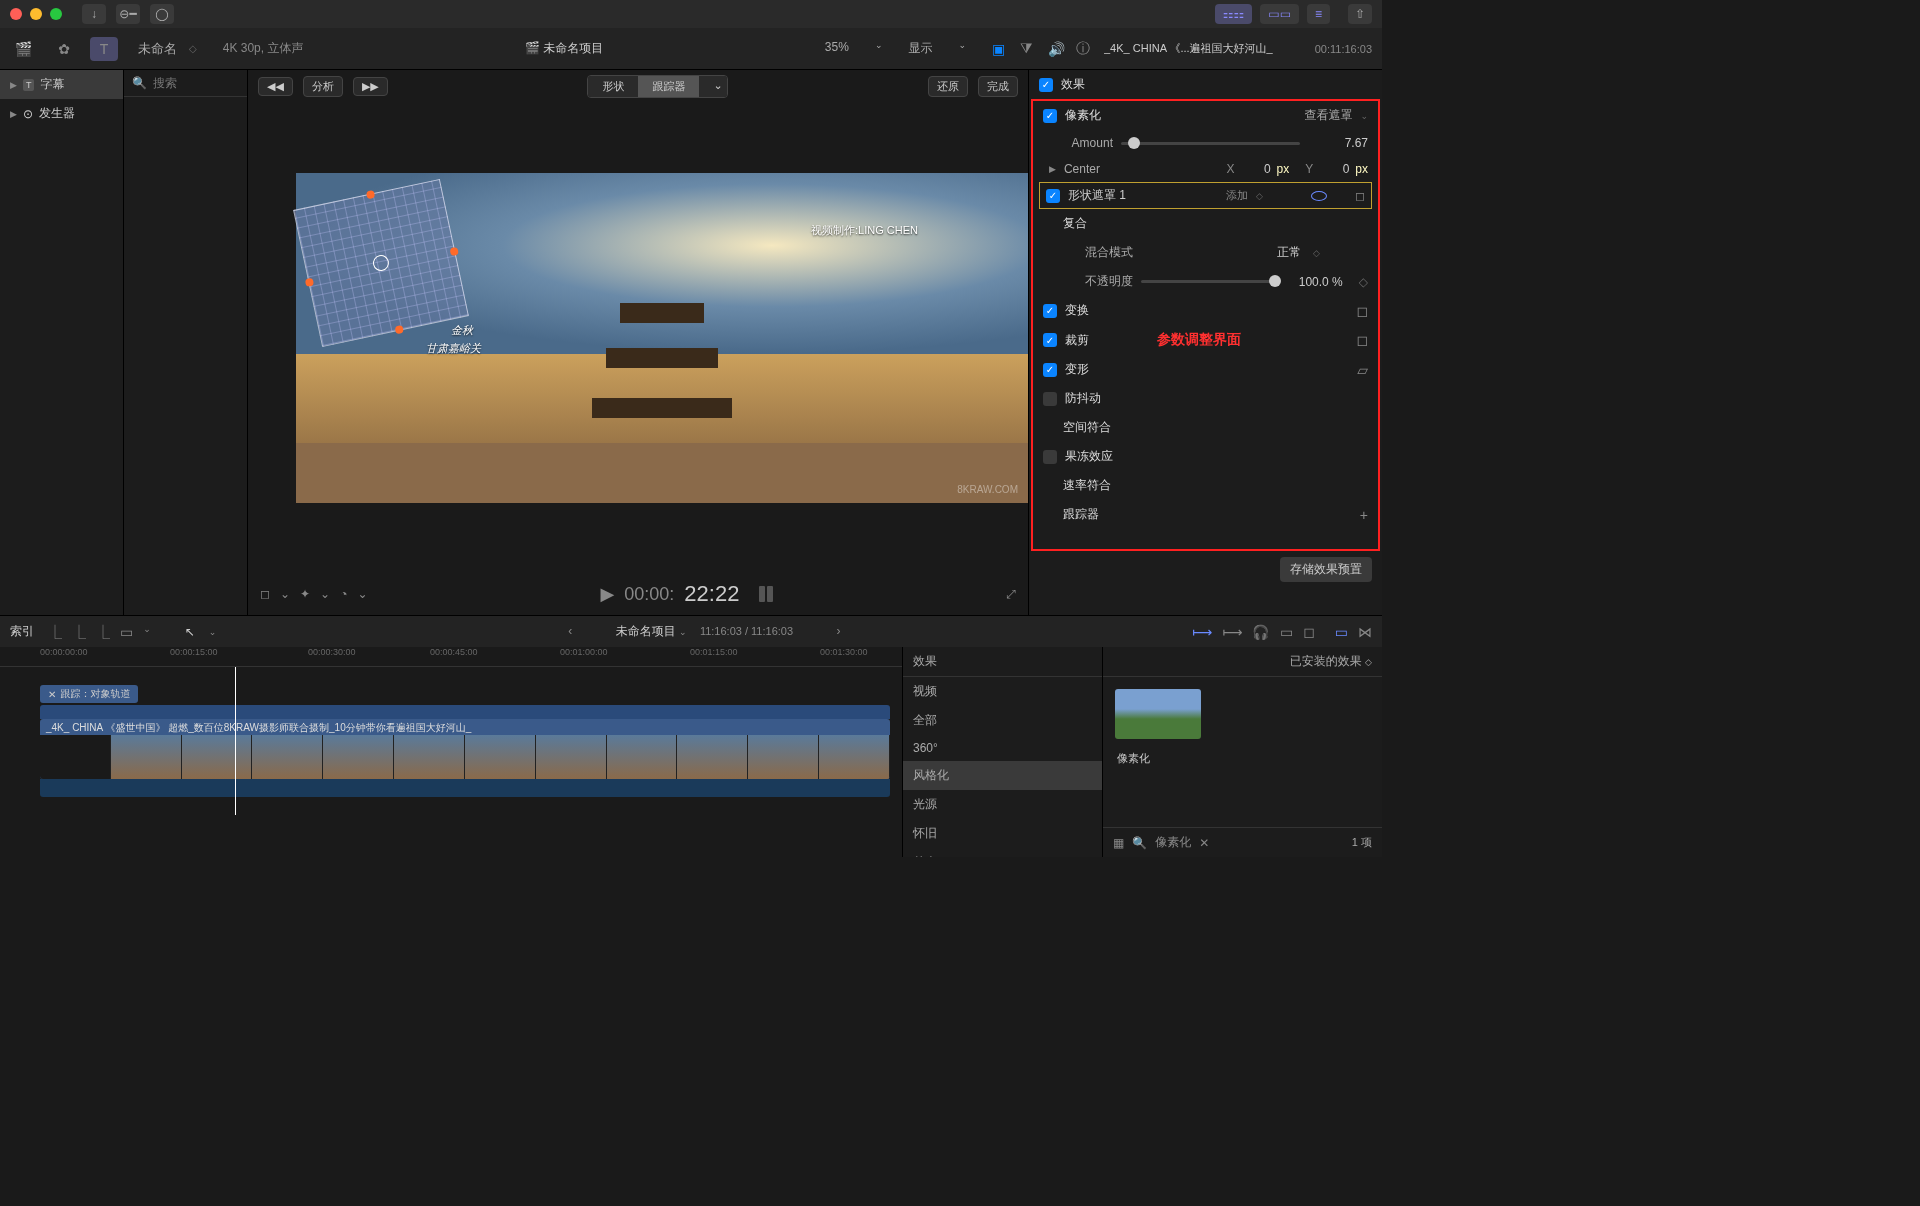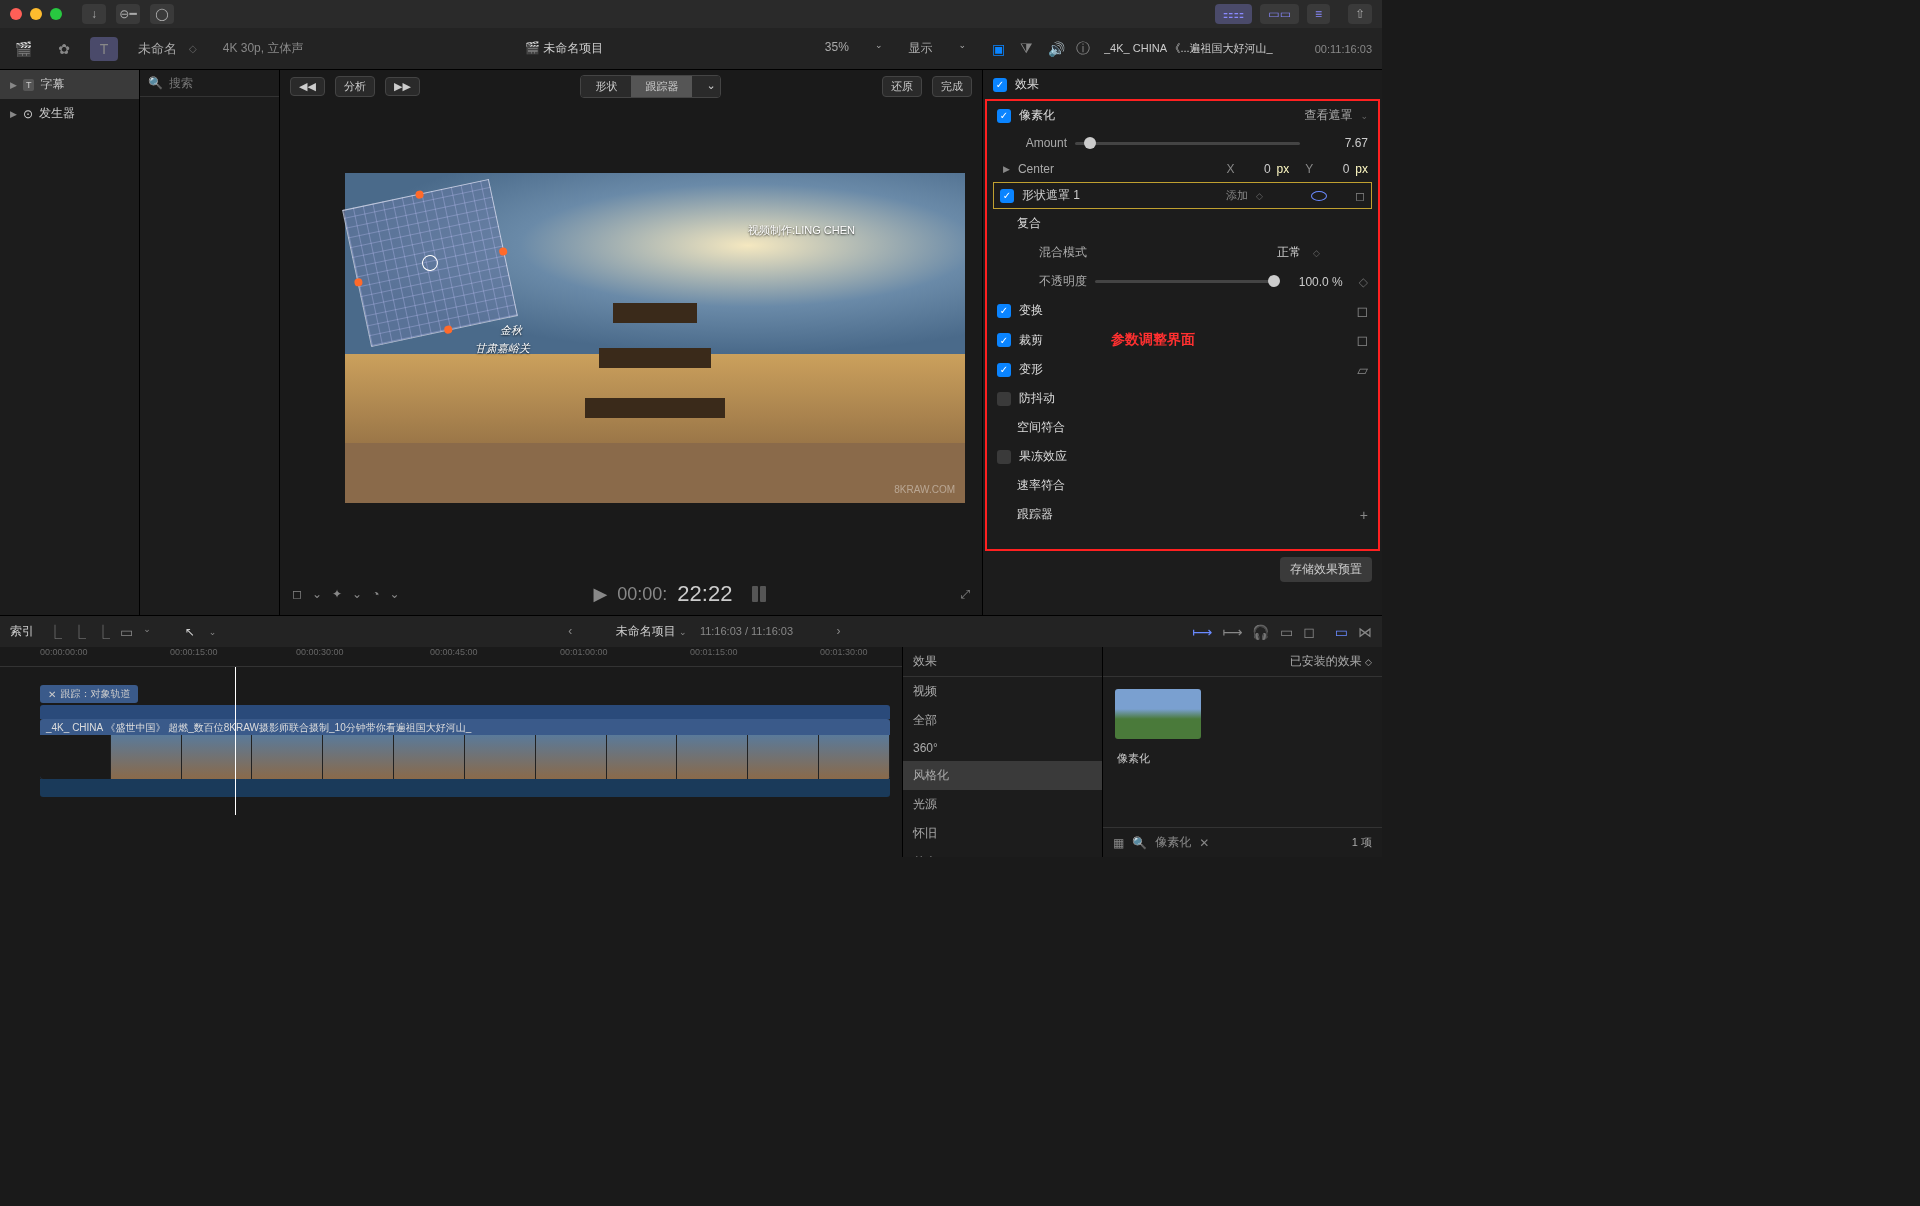--- a/index.html
+++ b/index.html
@@ -34,21 +34,21 @@
 .browser { width: 140px; background: #1c1c1c; border-right: 1px solid #000; }
 .search-row { padding: 6px 8px; display: flex; align-items: center; gap: 6px; color: #666; border-bottom: 1px solid #333; }
 .search-in { background: transparent; border: none; color: #ccc; font-size: 12px; width: 100%; outline: none; }
 .viewer { flex: 1; background: #1a1a1a; display: flex; flex-direction: column; }
 .viewer-top { height: 32px; display: flex; align-items: center; padding: 0 10px; gap: 10px; }
 .vt-btn { background: #2a2a2a; border: 1px solid #444; border-radius: 4px; padding: 2px 8px; color: #ccc; font-size: 11px; }
 .vt-seg { display: flex; border: 1px solid #444; border-radius: 4px; overflow: hidden; }
 .vt-seg div { padding: 3px 14px; background: #2a2a2a; color: #ccc; font-size: 11px; }
 .vt-seg div.sel { background: #555; }
 .canvas { flex: 1; display: flex; align-items: center; justify-content: center; position: relative; }
-.frame { width: 620px; height: 330px; background: linear-gradient(to bottom, #5a7a9a 0%, #d4a860 50%, #7a5a3a 100%); position: relative; overflow: visible; margin-left: 48px; }
+.frame { width: 732px; height: 330px; background: linear-gradient(to bottom, #5a7a9a 0%, #d4a860 50%, #7a5a3a 100%); position: relative; overflow: visible; margin-left: 48px; }
 .sky { position: absolute; top: 0; left: 0; right: 0; height: 55%; background: radial-gradient(ellipse at 65% 40%, #f5e8c0 0%, #6a8aa8 40%, #4a6a8a 70%); }
 .building { position: absolute; bottom: 50px; left: 50%; transform: translateX(-50%); width: 140px; height: 150px; }
 .roof { position: absolute; width: 100%; height: 20px; background: #3a2a1a; }
 .roof:nth-child(1) { top: 0; width: 60%; left: 20%; }
 .roof:nth-child(2) { top: 45px; width: 80%; left: 10%; }
 .roof:nth-child(3) { top: 95px; }
 .wall-area { position: absolute; bottom: 0; left: 0; right: 0; height: 60px; background: #8a6a4a; }
 .grid-overlay { position: absolute; top: 20px; left: 10px; width: 150px; height: 140px; background: repeating-linear-gradient(0deg, rgba(200,200,255,0.3) 0 1px, transparent 1px 10px), repeating-linear-gradient(90deg, rgba(200,200,255,0.3) 0 1px, transparent 1px 10px), rgba(100,120,160,0.6); transform: rotate(-12deg); border: 1px solid rgba(255,255,255,0.5); }
 .handle { position: absolute; width: 8px; height: 8px; background: #ff6a2a; border-radius: 50%; }
 .vt-text { position: absolute; color: #fff; font-size: 11px; text-shadow: 0 1px 2px rgba(0,0,0,0.8); }
@@ -369,21 +369,21 @@
     <span class="tl-ico" style="color:#6a8aff;margin-left:10px">▭</span>
     <span class="tl-ico">⋈</span>
   </div>
 </div>
 
 <div class="timeline">
   <div class="tl-main">
     <div class="ruler">
       <div style="left:40px">00:00:00:00</div>
       <div style="left:170px">00:00:15:00</div>
-      <div style="left:296px">00:00:30:00</div>
+      <div style="left:308px">00:00:30:00</div>
       <div style="left:430px">00:00:45:00</div>
       <div style="left:560px">00:01:00:00</div>
       <div style="left:690px">00:01:15:00</div>
       <div style="left:820px">00:01:30:00</div>
     </div>
     <div class="tracks">
       <div class="playhead"></div>
       <div class="track-tag">
         <span>✕</span>
         <span>跟踪：对象轨道</span>

